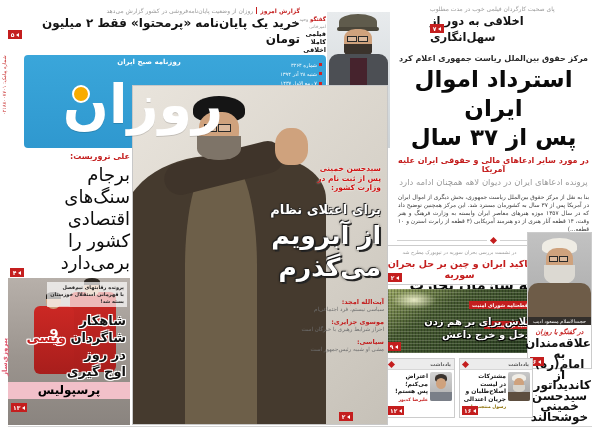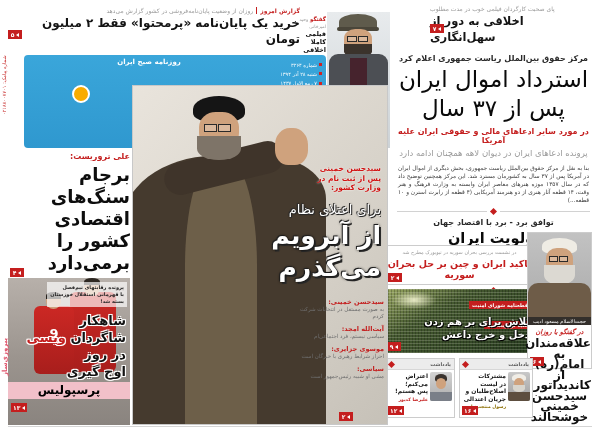--- a/index.html
+++ b/index.html
@@ -20,21 +20,21 @@
   .logo-text{color:#fff;font-size:54px;font-weight:bold;text-align:center;line-height:80px;letter-spacing:4px;text-shadow:0 1px 0 rgba(0,0,0,.15);z-index:2}
   .logo-circle{width:18px;height:18px;border-radius:50%;background:#f8ac00;border:2px solid #fff;z-index:3}
   .drow{display:flex;align-items:center;gap:2px;height:9.3px}
   .drow .bullet{width:3px;height:3px;background:#cf2222;flex:0 0 auto}
   .drow span{color:#fff;font-size:5px;white-space:nowrap;overflow:hidden}
   .mast-url{color:#fff;font-size:9.5px;font-weight:bold;font-style:italic;text-align:center}
   .vtext{writing-mode:vertical-rl;transform:rotate(180deg);font-size:5px;white-space:nowrap}
   
   .lead{text-align:center}
   .lead .kick{font-size:8px;font-weight:bold;color:#2b2b2b}
-  .lead .h1{font-size:23px;font-weight:normal;color:#0a0a0a;line-height:29px;margin-top:2px}
+  .lead .h1{font-size:23px;font-weight:bold;color:#0a0a0a;line-height:29px;margin-top:2px}
   .lead .subr{font-size:8px;font-weight:bold;color:#c41e1e;margin-top:4px}
   .lead .subg{font-size:8.5px;color:#9b9b9b;margin-top:3px}
   .lead .body{font-size:5.8px;color:#3c3c3c;line-height:8px;text-align:justify;margin-top:6px;padding:0 3px}
   .orn{display:flex;align-items:center;gap:4px;margin:5px 2px 4px}
   .orn .line{flex:1;height:1px;background:#d2d2d2}
   .orn .diamond{width:5px;height:5px;background:#c41e1e;transform:rotate(45deg)}
   .lead .h2{font-size:14.5px;font-weight:bold;color:#0a0a0a;line-height:18px;margin-top:2px}
   
   .boxed{border:1px solid #cccccc;background:#fff}
   .syria .kick{font-size:5px;color:#9a9a9a;text-align:center;padding-top:3px}
@@ -54,33 +54,33 @@
   .note .hdr{height:11px;background:#ececec;border-bottom:1px solid #d7d7d7;display:flex;align-items:center;justify-content:space-between;padding:0 3px}
   .note .hdr .t{font-size:5px;font-weight:bold;color:#555}
   .note .hdr .diamond{width:5px;height:5px;background:#c41e1e;transform:rotate(45deg)}
   .note .row{display:flex;padding:2px}
   .note .pic{flex:0 0 22px;height:29px;border-radius:2px;position:relative;overflow:hidden;margin-left:2px}
   .note .txt{flex:1;text-align:right;padding-left:1px}
   .note .title{font-size:6px;font-weight:bold;color:#141414;line-height:7.6px}
   .note .auth{font-size:4.5px;margin-top:2px;font-weight:bold}
   
   .lari .kick{color:#c41e1e;font-size:8px;font-weight:bold}
-  .lari .head{font-size:18px;font-weight:bold;color:#0d0d0d;line-height:22px;margin-top:3px}
+  .lari .head{font-size:18px;font-weight:normal;color:#0d0d0d;line-height:22px;margin-top:3px}
   
   .fb{background:linear-gradient(180deg,#b7b0aa 0%,#9b948e 55%,#8a847f 100%);overflow:hidden}
   .fb .kick{background:rgba(255,255,255,.68);color:#232323;font-size:5px;font-weight:bold;line-height:7px;text-align:right;padding:2px 3px;display:inline-block}
   .fb .hl{font-size:13px;font-weight:bold;color:#121212;line-height:17px;text-align:right;text-shadow:0 0 2px #fff,1px 1px 0 #fff,-1px -1px 0 #fff,1px -1px 0 #fff,-1px 1px 0 #fff}
   .fb .strip{background:#f2c0c9;color:#000000;font-size:12px;font-weight:bold;text-align:center;line-height:17px}
   .shirt{background:linear-gradient(180deg,#cc2824,#a81e1c);border-radius:6px}
   .skin{background:#cfa27d;border-radius:50%}
   .num{color:#fff;font-weight:bold;font-size:13px;text-align:center}
   
   .kh{border:1px solid #c8c8c8;background:linear-gradient(135deg,#e9e4dc 0%,#d6d1c8 60%,#c6c1b8 100%);overflow:hidden}
   .kh .kick{color:#d11414;font-size:7.5px;font-weight:bold;line-height:9.5px;text-align:right;text-shadow:0 0 2px #fff}
-  .kh .hs{color:#fff;font-size:13px;font-weight:normal;text-align:right;text-shadow:0 0 2px #000,1px 1px 0 #333,-1px -1px 0 #333}
+  .kh .hs{color:#fff;font-size:13px;font-weight:bold;text-align:right;text-shadow:0 0 2px #000,1px 1px 0 #333,-1px -1px 0 #333}
   .kh .hb{color:#fff;font-size:25px;font-weight:bold;text-align:right;line-height:32px;text-shadow:0 0 3px #000,2px 2px 0 #2b2b2b,-1px -1px 0 #2b2b2b}
   .kh .q{margin-bottom:5px;text-align:right}
   .kh .q .n{color:#c41e1e;font-size:6.5px;font-weight:bold;line-height:8px}
   .kh .q .d{color:#6e6e6e;font-size:5.5px;line-height:7px}
   .glasses{display:flex;gap:1px}
   .glasses i{display:block;border:1px solid #2a2a2a;background:rgba(255,255,255,.25)}
 </style>
 </head>
 <body>
 
@@ -121,20 +121,21 @@
   </div>
 
   <div class="a" style="left:289px;top:16px;width:37px;text-align:right">
     <div style="font-size:5.5px;line-height:7px"><span class="red" style="font-weight:bold">گفتگو</span> <span style="color:#999;font-size:4.5px">وحید امیرخانی</span></div>
     <div style="font-size:6.5px;font-weight:bold;color:#141414;line-height:8px">فیلمی کاملا اخلاقی</div>
   </div>
 
   <div class="a masthead" style="left:24px;top:55px;width:302px;height:93px">
     <div class="a tagline" style="left:30px;top:3px;width:190px">روزنامه صبح ایران</div>
     <div class="a logo-circle" style="left:48px;top:30px"></div>
+    <div class="a logo-text" style="left:8px;top:10px;width:222px">روزان</div>
     <div class="a" style="right:4px;top:5px;width:64px">
       <div class="drow">
           <i class="bullet"></i>
           <span>شماره ۳۲۶۴</span>
         </div>
       <div class="drow">
           <i class="bullet"></i>
           <span>شنبه ۲۸ آذر ۱۳۹۴</span>
         </div>
       <div class="drow">
@@ -335,24 +336,20 @@
       </div>
     <div class="a" style="left:64px;top:50px;width:44px;height:24px;background:#7e7468;border-radius:0 0 48% 48%"></div>
     <div class="a kick pre" style="right:6px;top:78px">سیدحسن خمینی
 پس از ثبت نام در
 وزارت کشور:</div>
     <div class="a hs" style="right:6px;top:116px">برای اعتلای نظام</div>
     <div class="a hb pre" style="right:6px;top:134px">از آبرویم
 می‌گذرم</div>
     <div class="a" style="right:3px;top:212px;width:86px">
       <div class="q">
-          <div class="n">سیدحسن خمینی:</div>
-          <div class="d">به صورت مستقل در انتخابات شرکت کردم</div>
-        </div>
-      <div class="q">
           <div class="n">آیت‌الله امجد:</div>
           <div class="d">سیاسی نیستم، فرد اجتماعی‌ام</div>
         </div>
       <div class="q">
           <div class="n">موسوی جزایری:</div>
           <div class="d">احراز شرایط رهبری با خبرگان است</div>
         </div>
       <div class="q">
           <div class="n">سیاسی:</div>
           <div class="d">مشی او شبیه رئیس‌جمهور است</div>

